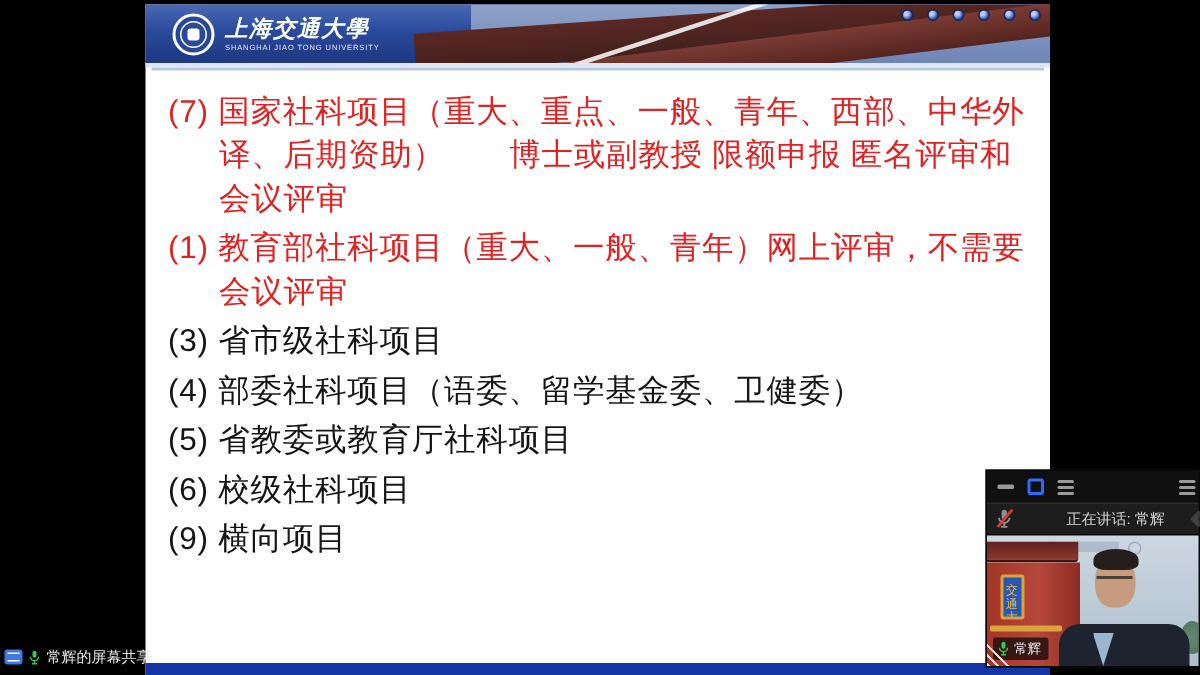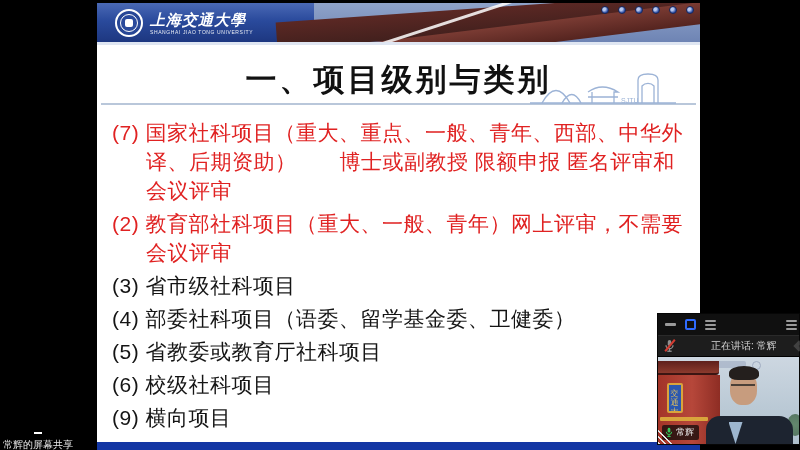--- a/index.html
+++ b/index.html
@@ -40,21 +40,21 @@
                  font-size:31px; font-weight:bold; color:#111; letter-spacing:3px; }
   .deco { position:absolute; right:22px; bottom:-3px; }
   .title-rule { border-top:2px solid #b9c7da; margin:0 4px; }
 
   
   .content { padding:13px 10px 0 15px; font-size:21px; line-height:29px; color:#151515; }
   .item { padding-left:34px; text-indent:-34px; margin-bottom:4px; letter-spacing:.5px; }
   .item.red { color:#e02222; }
 
   
-  .share-indicator { position:absolute; left:3px; top:430px; height:16px; display:flex; align-items:center; gap:4px;flex-direction:column; }
+  .share-indicator { position:absolute; left:3px; top:430px; height:16px; display:flex; align-items:center; gap:4px; }
   .share-icon { width:12px; height:10px; background:#3f78e0; border-radius:2px; position:relative; }
   .share-icon::before { content:""; position:absolute; inset:2px; border-top:1px solid #fff; border-bottom:1px solid #fff; }
   .share-label { color:#e8e8e8; font-size:10px; }
 
   
   .meeting-panel { position:absolute; left:657px; top:313px; width:143px; height:132px; background:#141414; border:1px solid #060606; }
   .panel-bar { height:22px; display:flex; align-items:center; gap:9px; padding:0 7px; background:#101010; border-bottom:1px solid #2a2a2a; overflow:hidden; }
   .min-btn { width:11px; height:3px; background:#9a9a9a; border-radius:1px; }
   .layout-btn { width:11px; height:11px; border:2px solid #2f6bff; border-radius:2px; }
   .menu-btn { display:flex; flex-direction:column; gap:2px; }
@@ -117,39 +117,25 @@
     </div>
     <div class="logo">
       <div class="logo-seal"></div>
       <div class="logo-text">
         <div class="logo-zh">上海交通大學</div>
         <div class="logo-en">SHANGHAI JIAO TONG UNIVERSITY</div>
       </div>
     </div>
   </div>
 
-  <div class="title-row">
-    <div class="slide-title">一、项目级别与类别</div>
-    <svg class="deco" width="150" height="38" viewBox="0 0 150 38">
-      <g fill="none" stroke="#9cb3d6" stroke-width="1.3">
-        <path d="M2 35 H148"></path>
-        <path d="M14 35 Q28 10 42 35"></path>
-        <path d="M34 35 Q44 18 53 35"></path>
-        <path d="M60 24 Q74 14 90 24 L86 24 L86 35 M64 24 L64 35 M60 29 H90"></path>
-        <path d="M110 35 V12 Q110 6 120 6 Q130 6 130 12 V35"></path>
-        <path d="M114 35 V18 A8 8 0 0 1 126 18 V35"></path>
-      </g>
-      <text x="93" y="35" font-size="7" fill="#9cb3d6">SJTU</text>
-    </svg>
-  </div>
   <div class="title-rule"></div>
 
   <div class="content">
     <div class="item red">(7) 国家社科项目（重大、重点、一般、青年、西部、中华外译、后期资助）　　博士或副教授 限额申报 匿名评审和会议评审</div>
-    <div class="item red">(2) 教育部社科项目（重大、一般、青年）网上评审，不需要会议评审</div>
+    <div class="item red">(1) 教育部社科项目（重大、一般、青年）网上评审，不需要会议评审</div>
     <div class="item">(3) 省市级社科项目</div>
     <div class="item">(4) 部委社科项目（语委、留学基金委、卫健委）</div>
     <div class="item">(5) 省教委或教育厅社科项目</div>
     <div class="item">(6) 校级社科项目</div>
     <div class="item">(9) 横向项目</div>
   </div>
 
   <div class="slide-footer"></div>
 </div>
 

